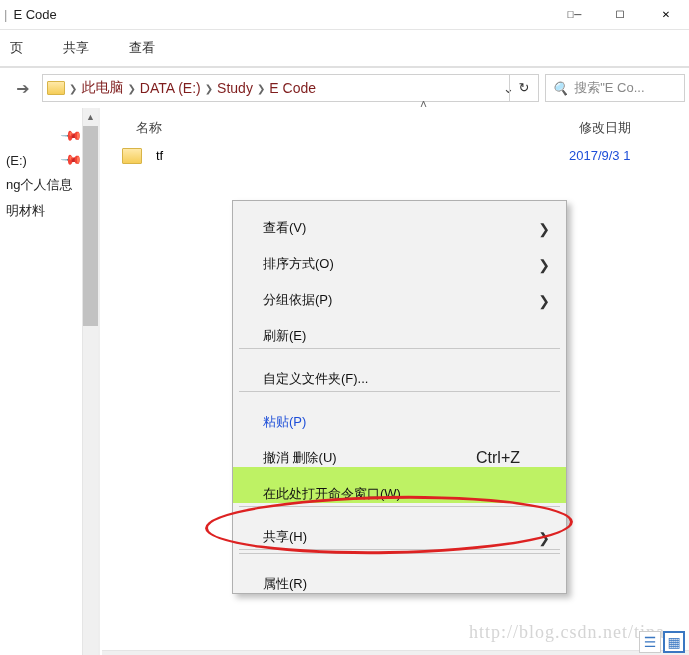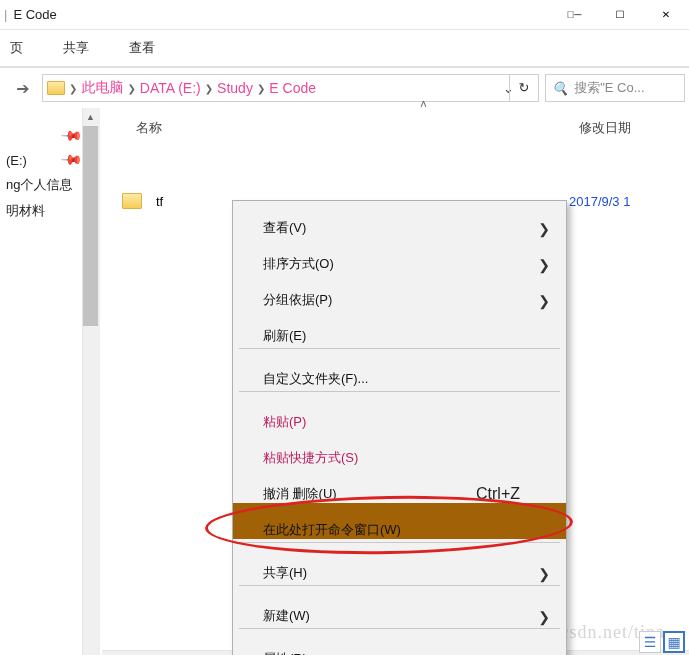--- a/index.html
+++ b/index.html
@@ -6,58 +6,58 @@
   body { width: 689px; height: 655px; background: #fff; overflow: hidden; position: relative; }
   .titlebar { height: 30px; border-bottom: 1px solid #e5e5e5; display: flex; align-items: stretch; color: #222; background:#fff }
   .titlebar .left { flex:1; display:flex; align-items:center; padding-left:4px; gap:6px; font-size:14px }
   .titlebar .sep { color:#999 }
   .titlebar .wbtns { display:flex; }
   .titlebar .wbtn { width:46px; display:flex; align-items:center; justify-content:center; font-family:"Segoe MDL2 Assets","Segoe UI Symbol",sans-serif; font-size:10px; color:#000;}
   .menubar { height:38px; display:flex; align-items:center; gap:40px; padding-left:10px; color:#333; font-size:15px; border-bottom:2px solid #e0e0e0 }
   .addrbar { height:40px; display:flex; align-items:center; padding:6px 4px 6px 10px; gap:6px }
   .navbtn { width:26px; height:26px; display:flex; align-items:center; justify-content:center; color:#666; font-size:16px; }
   .addrbox { flex:1; height:28px; border:1px solid #d0d0d0; display:flex; align-items:center; padding:0 4px; gap:4px; position:relative }
-  .addrbox .crumb { display:flex; align-items:center; gap:6px; color:#ec4899; font-size:14px; white-space:nowrap }
+  .addrbox .crumb { display:flex; align-items:center; gap:6px; color:#7f1d1d; font-size:14px; white-space:nowrap }
   .addrbox .sep { color:#666; font-size:10px }
   .addrbox .chev { position:absolute; right:24px; color:#444; font-size:13px }
   .addrbox .refresh { position:absolute; right:-1px; top:-1px; bottom:-1px; width:30px; display:flex; align-items:center; justify-content:center; border-left:1px solid #d0d0d0; font-family:"Segoe UI Symbol"; color:#333; border:1px solid #d0d0d0}
   .searchbox { width:140px; height:28px; border:1px solid #d0d0d0; display:flex; align-items:center; padding:0 6px; color:#888; font-size:14px }
   .searchbox .icon { margin-right:6px; font-style:italic; color:#888 }
   .content { display:flex; height:560px; position:relative }
   .sidebar { width:100px; border-right:0; display:flex; }
   .sidepanel { flex:1; font-size:14px; color:#222; padding-top:16px }
   .sidepanel .item { padding:4px 2px 4px 6px; display:flex; align-items:center; justify-content:space-between; white-space:nowrap; overflow:hidden }
   .pin { color:#888; font-size:14px; transform:rotate(45deg); display:inline-block }
   .sidescroll { width:18px; background:#f0f0f0; display:flex; flex-direction:column; border-left:1px solid #e5e5e5; border-right:2px solid #eee }
   .sidescroll .arrow { height:18px; display:flex; align-items:center; justify-content:center; font-size:9px; color:#666 }
   .sidescroll .thumb { background:#c2c2c2; margin:0; }
   .main { flex:1; position:relative }
   .colhdr { height:40px; display:flex; align-items:center; padding-left:36px; color:#444; font-size:15px; }
   .colhdr .ch1 { flex:1 }
   .colhdr .ch2 { width:110px }
   .colhdr .caretup { position:absolute; left:320px; top:-10px; font-size:12px; color:#666 }
   .filelist { padding-left:22px }
-  .filerow { height:30px; display:flex; align-items:center; font-size:15px;margin-top:38px; }
+  .filerow { height:30px; display:flex; font-size:15px; }
   .foldericon { width:20px; height:16px; background:linear-gradient(#ffe9a8,#f5cd58); border:1px solid #d8b447; border-radius:1px; margin-right:14px }
   .filerow .fname { flex:1 }
   .filerow .fdate { width:120px; color:#1d4ed8 }
   .botbar { position:absolute; left:102px; right:0; bottom:0; height:18px; background:#f0f0f0; display:flex; align-items:center; border-top:1px solid #e5e5e5 }
   .botbar .ar { width:18px; text-align:center; font-size:9px; color:#666 }
   .watermark { position:absolute; right:24px; bottom:12px; color:#d5d5d5; font-size:18px; font-family:Georgia,serif; letter-spacing:1px }
   .viewbtns { position:absolute; right:4px; bottom:2px; display:flex; gap:2px }
   .viewbtns .vb { width:22px; height:22px; border:1px solid #ccc; display:flex; align-items:center; justify-content:center; font-size:14px; color:#3a77c2; background:#fff }
   .viewbtns .vb.sel { border:2px solid #3a77c2 }
   
   .ctx { position:absolute; left:232px; top:200px; width:335px; background:#f2f2f2; border:1px solid #b0b0b0; box-shadow:4px 4px 6px rgba(0,0,0,.25); z-index:10 }
   .ctx .mi { height:36px; padding:0 30px 0 30px; display:flex; align-items:flex-end; font-size:16px; color:#111; position:relative }
   .ctx .mi.sub::after { content:"\276F"; position:absolute; right:16px; font-size:14px; color:#333 }
-  .ctx .mi.disabled { color:#be185d }
+  .ctx .mi.disabled { color:#1d4ed8 }
   .ctx .mi .shortcut { position:absolute; right:46px; color:#222; font-size:16px }
   .ctx hr { border:none; border-top:1px solid #c8c8c8; margin:3px 6px }
-  .ctx .mi.highlight { background:#a16207 }
+  .ctx .mi.highlight { background:#bef264 }
   
   .redoval { position:absolute; left:205px; top:496px; width:368px; height:58px; border:3px solid #d22; border-radius:50%/50%; z-index:20; transform:rotate(-1deg) }
 </style>
 </head>
 <body>
 
 <div class="titlebar">
   <div class="left">
     <span class="sep">|</span>
     <span>E Code</span>
@@ -163,38 +163,32 @@
       <span>刷新(E)</span>
     </div>
   <hr>
   <div class="mi">
       <span>自定义文件夹(F)...</span>
     </div>
   <hr>
   <div class="mi disabled">
       <span>粘贴(P)</span>
     </div>
-  <div class="mi disabled">
-      <span>粘贴快捷方式(S)</span>
-    </div>
   <div class="mi">
       <span>撤消 删除(U)</span>
       <span class="shortcut">Ctrl+Z</span>
     </div>
   <div class="mi highlight">
       <span>在此处打开命令窗口(W)</span>
     </div>
   <hr>
   <div class="mi sub">
       <span>共享(H)</span>
     </div>
   <hr>
-  <div class="mi sub">
-      <span>新建(W)</span>
-    </div>
   <hr>
   <div class="mi">
       <span>属性(R)</span>
     </div>
 </div>
 
 <div class="redoval"></div>
 
 <div class="watermark">http://blog.csdn.net/tina</div>
 

